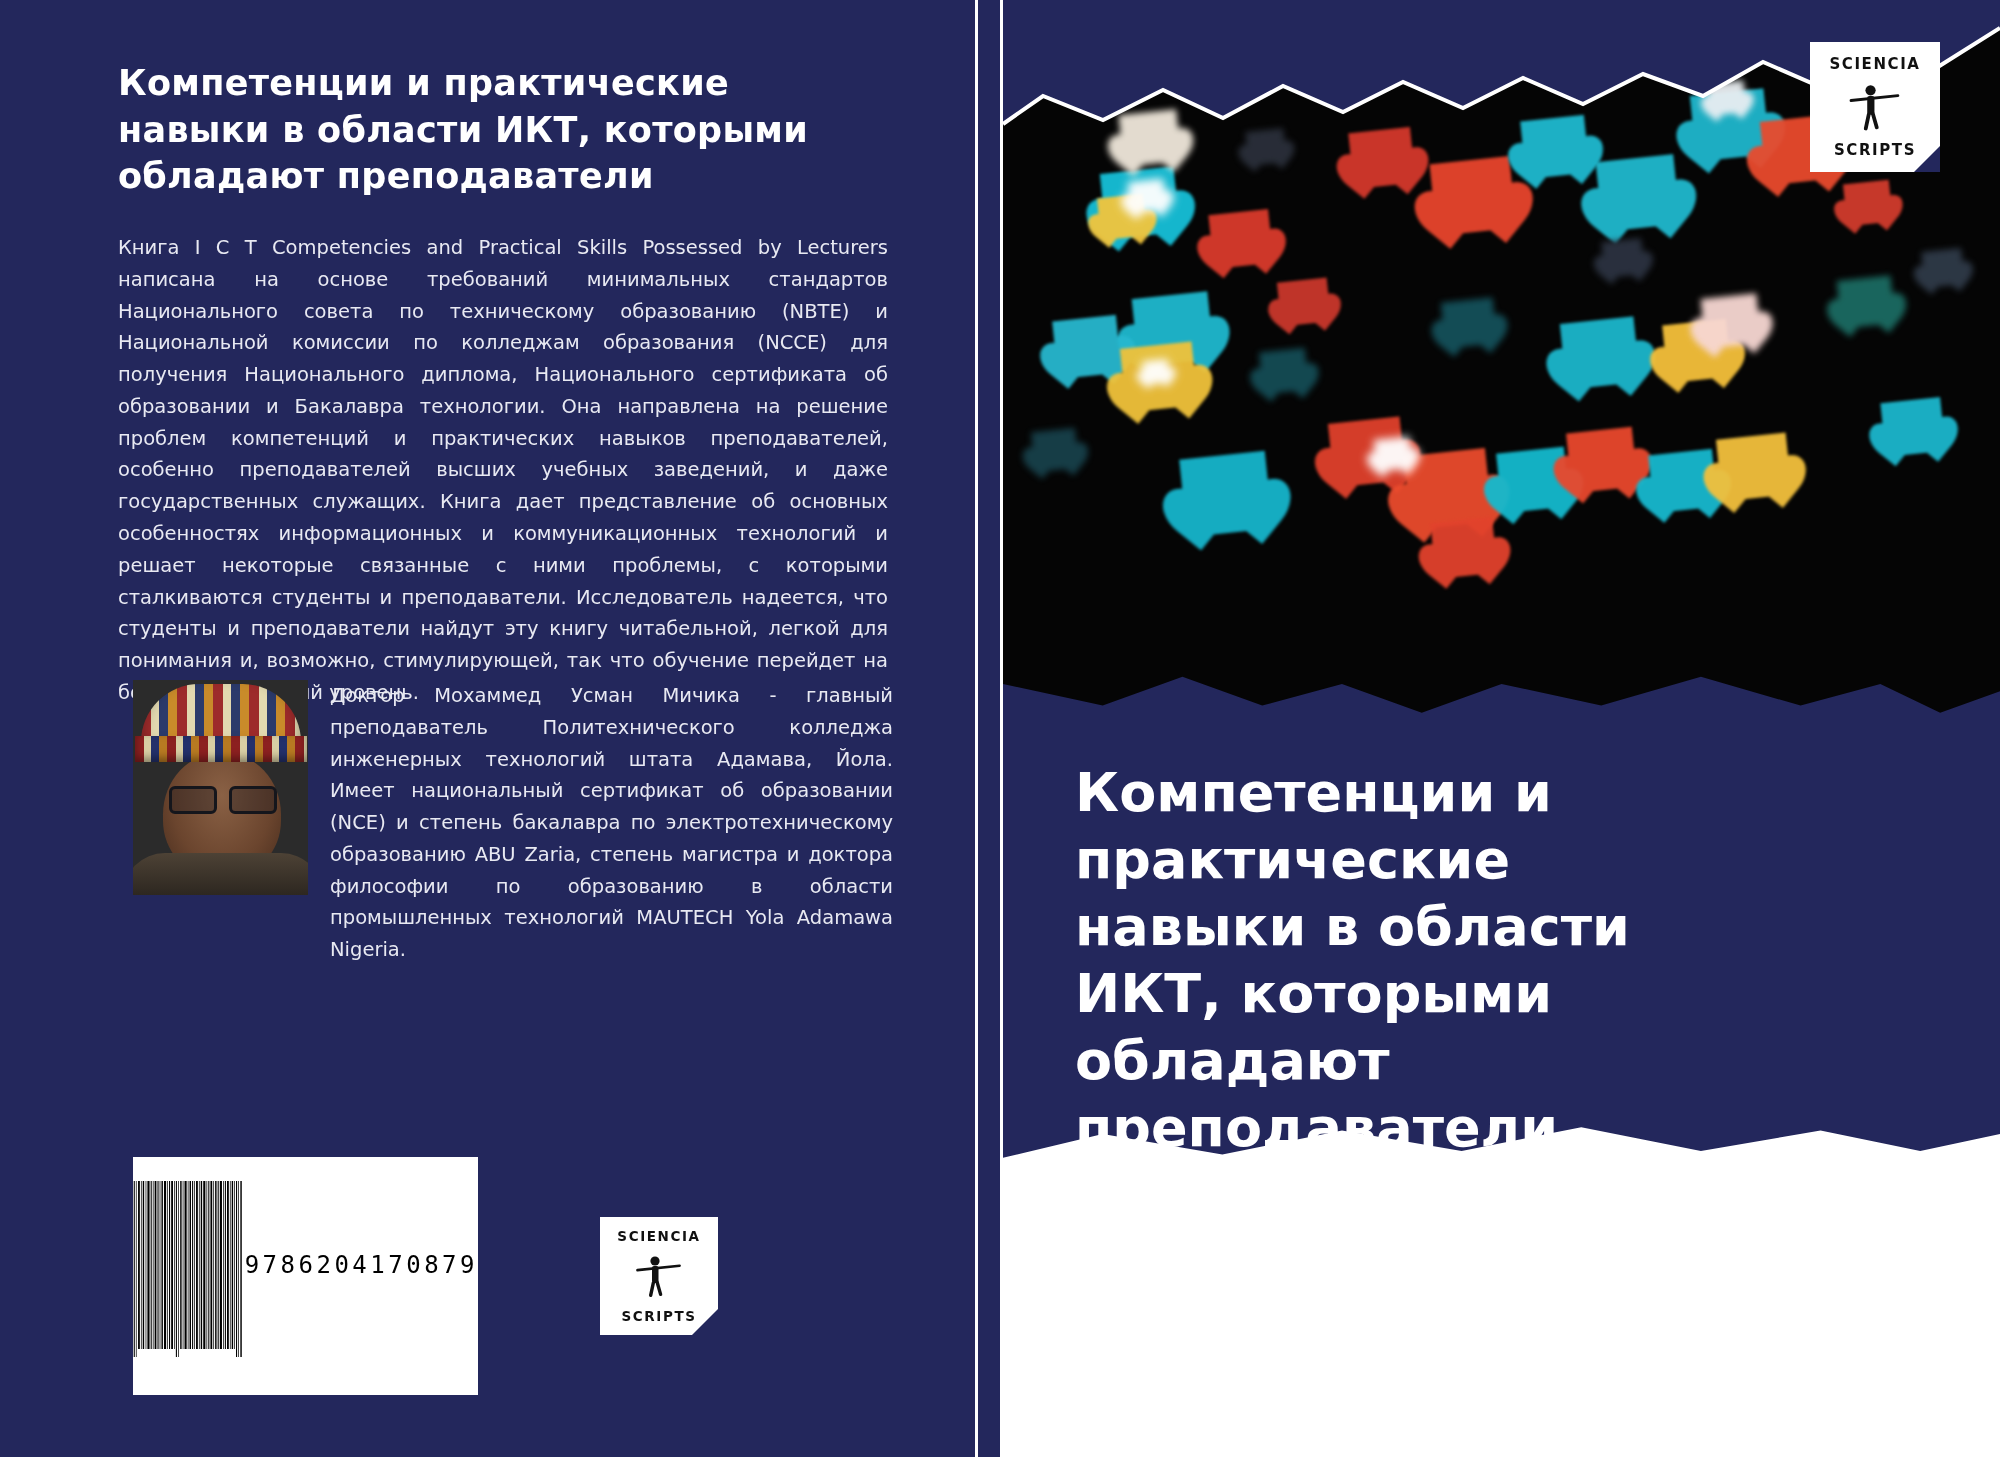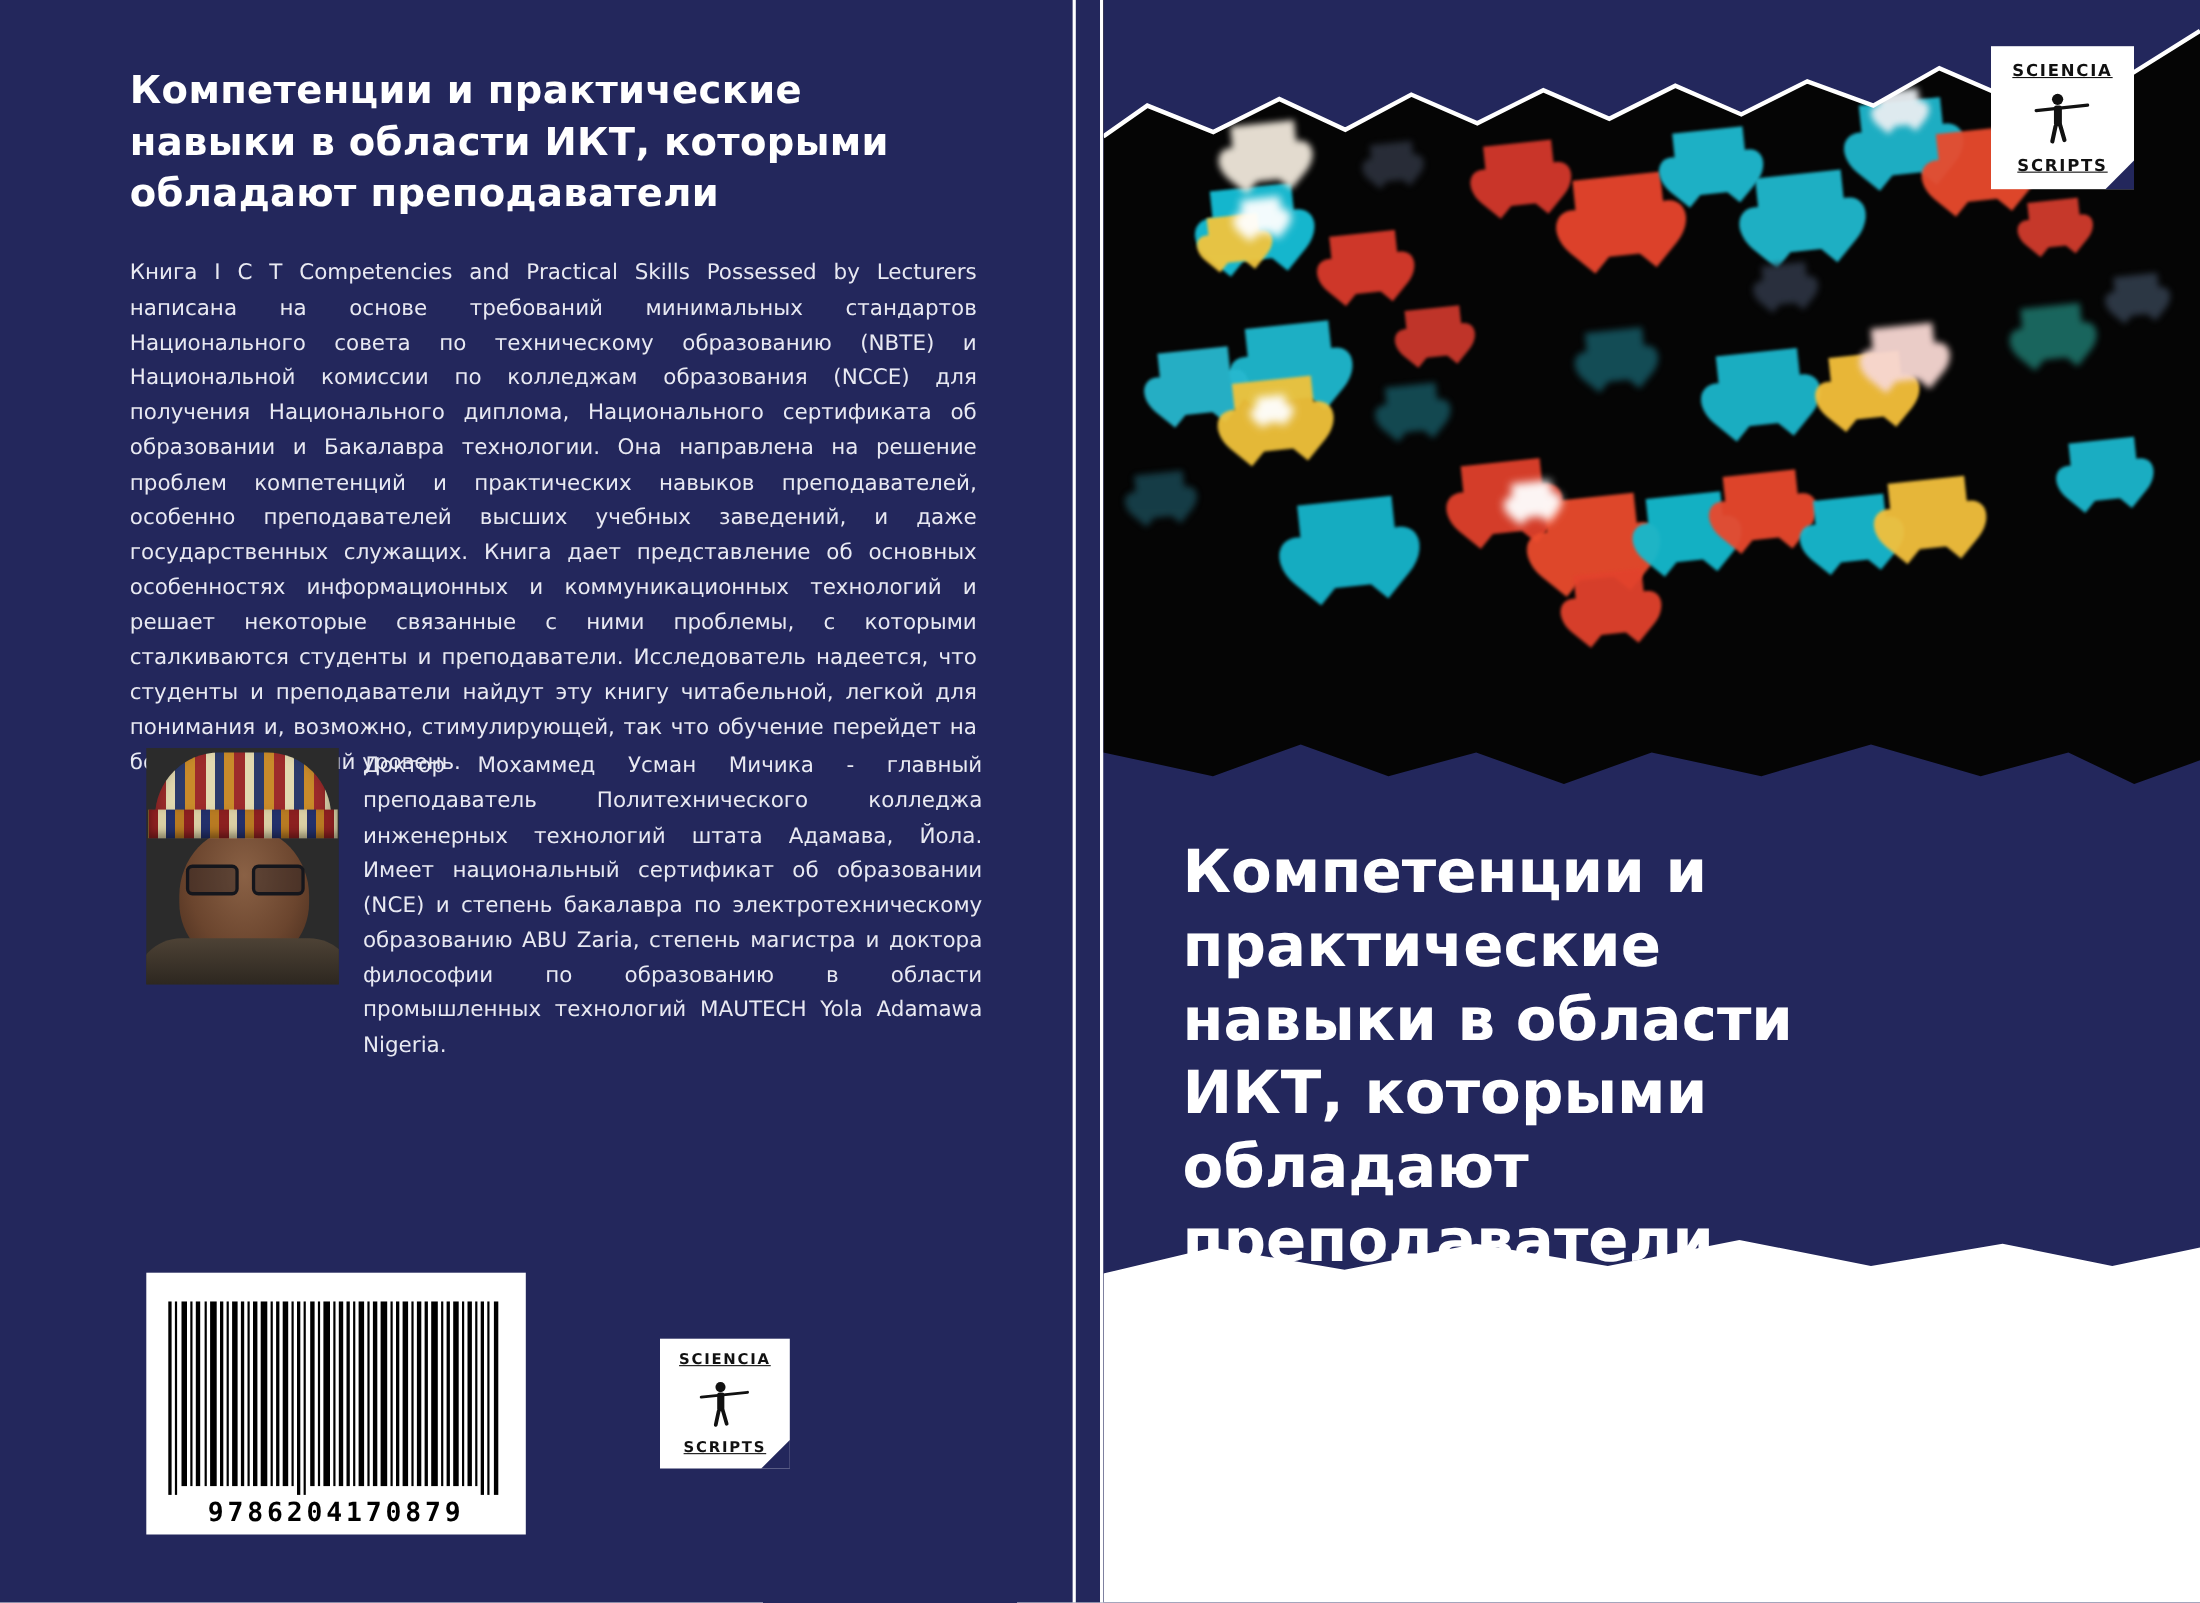--- a/index.html
+++ b/index.html
@@ -114,26 +114,25 @@
   }
   
   .barcode-box {
     position: absolute;
     left: 133px;
     bottom: 62px;
     width: 345px;
     height: 238px;
     background: #ffffff;
     display: flex;
-    flex-direction: column;
+    flex-direction: row;
     align-items: center;
     justify-content: flex-end;
-    padding-bottom: 6px;
+    padding-bottom: 24px;
     box-sizing: border-box;
-    font-weight: bold;
   }
   .barcode-bars {
     width: 310px;
     height: 176px;
     margin-top: 10px;
   }
   .barcode-num {
     font-family: "DejaVu Sans Mono", monospace;
     font-size: 24px;
     letter-spacing: 3.5px;
@@ -172,21 +171,20 @@
     right: 0; bottom: 0;
     border-style: solid;
     border-width: 0 0 26px 26px;
     border-color: transparent transparent #23275c transparent;
   }
   .pub-logo .pub-top, .pub-logo .pub-bottom {
     font-size: 13.5px;
     font-weight: bold;
     letter-spacing: 1.6px;
     color: #111;
-    text-decoration: underline;
   }
   .pub-logo.front .pub-top, .pub-logo.front .pub-bottom { font-size: 15px; }
   .pub-logo .pub-fig { width: 54px; height: 44px; }
   .pub-logo.front .pub-fig { width: 60px; height: 50px; }
 
   
   .spine {
     width: 22px;
     height: 1457px;
     background: #23275c;

